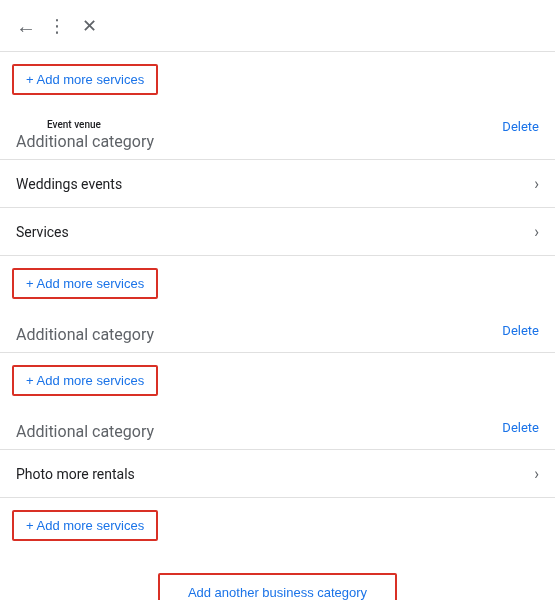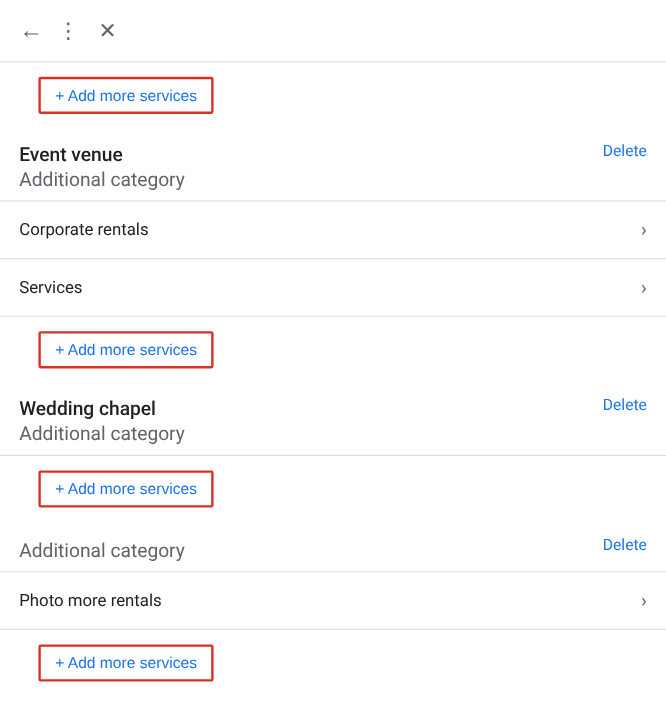--- a/index.html
+++ b/index.html
@@ -44,36 +44,37 @@
       overflow-y: auto;
     }
     .add-services-btn {
       display: inline-flex;
       align-items: center;
       gap: 6px;
       border: 2px solid #d93025;
       color: #1a73e8;
       background: #fff;
       padding: 6px 12px;
-      margin: 12px 32px;
+      margin: 12px 12px;
       cursor: pointer;
       font-size: 13px;
       font-weight: 500;
       border-radius: 2px;
     }
     .section-header {
       display: flex;
       justify-content: space-between;
       align-items: flex-start;
       padding: 12px 16px 8px 16px;
     }
     .section-header-left .title {
-      font-size: 16px;
+      font-size: 10px;
       font-weight: 500;
       color: #202124;
+      margin-left: 31px;
     }
     .section-header-left .subtitle {
       font-size: 16px;
       color: #5f6368;
       margin-top: 2px;
     }
     .delete-btn {
       color: #1a73e8;
       font-size: 13px;
       cursor: pointer;
@@ -137,35 +138,34 @@
     <div class="section-header-left">
       <div class="title">Event venue</div>
       <div class="subtitle">Additional category</div>
     </div>
     <span class="delete-btn">Delete</span>
   </div>
 
   <div class="divider"></div>
 
   <div class="service-item">
-    <span class="service-name">Corporate rentals</span>
+    <span class="service-name">Weddings events</span>
     <span class="chevron">›</span>
   </div>
 
   <div class="service-item">
     <span class="service-name">Services</span>
     <span class="chevron">›</span>
   </div>
 
   
   <button class="add-services-btn">+ Add more services</button>
 
   <div class="section-header">
     <div class="section-header-left">
-      <div class="title">Wedding chapel</div>
       <div class="subtitle">Additional category</div>
     </div>
     <span class="delete-btn">Delete</span>
   </div>
 
   <div class="divider"></div>
 
   
   <button class="add-services-btn">+ Add more services</button>
 

